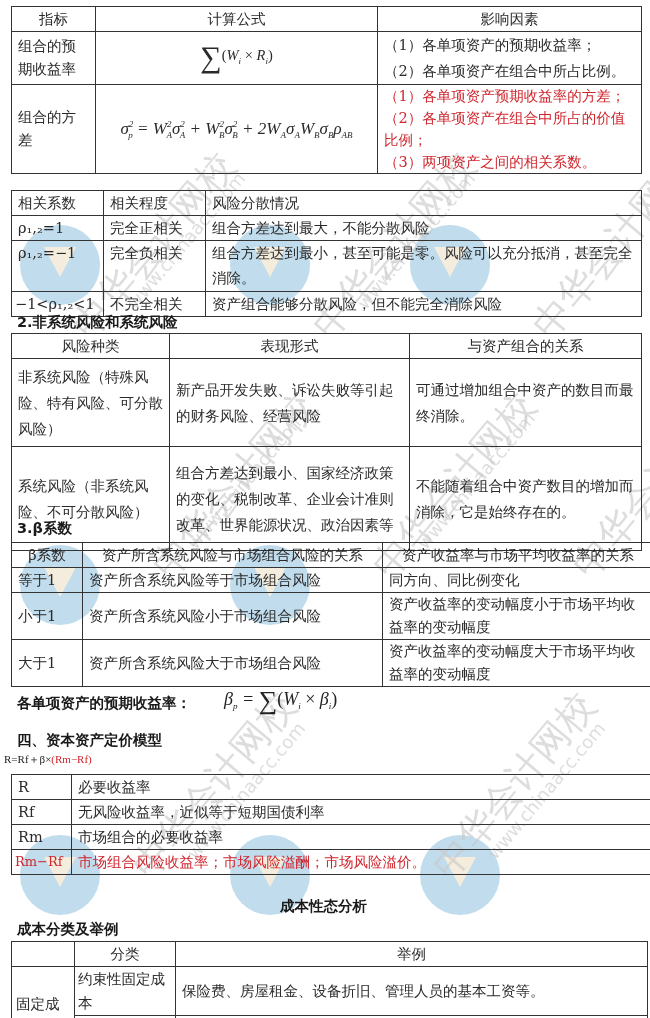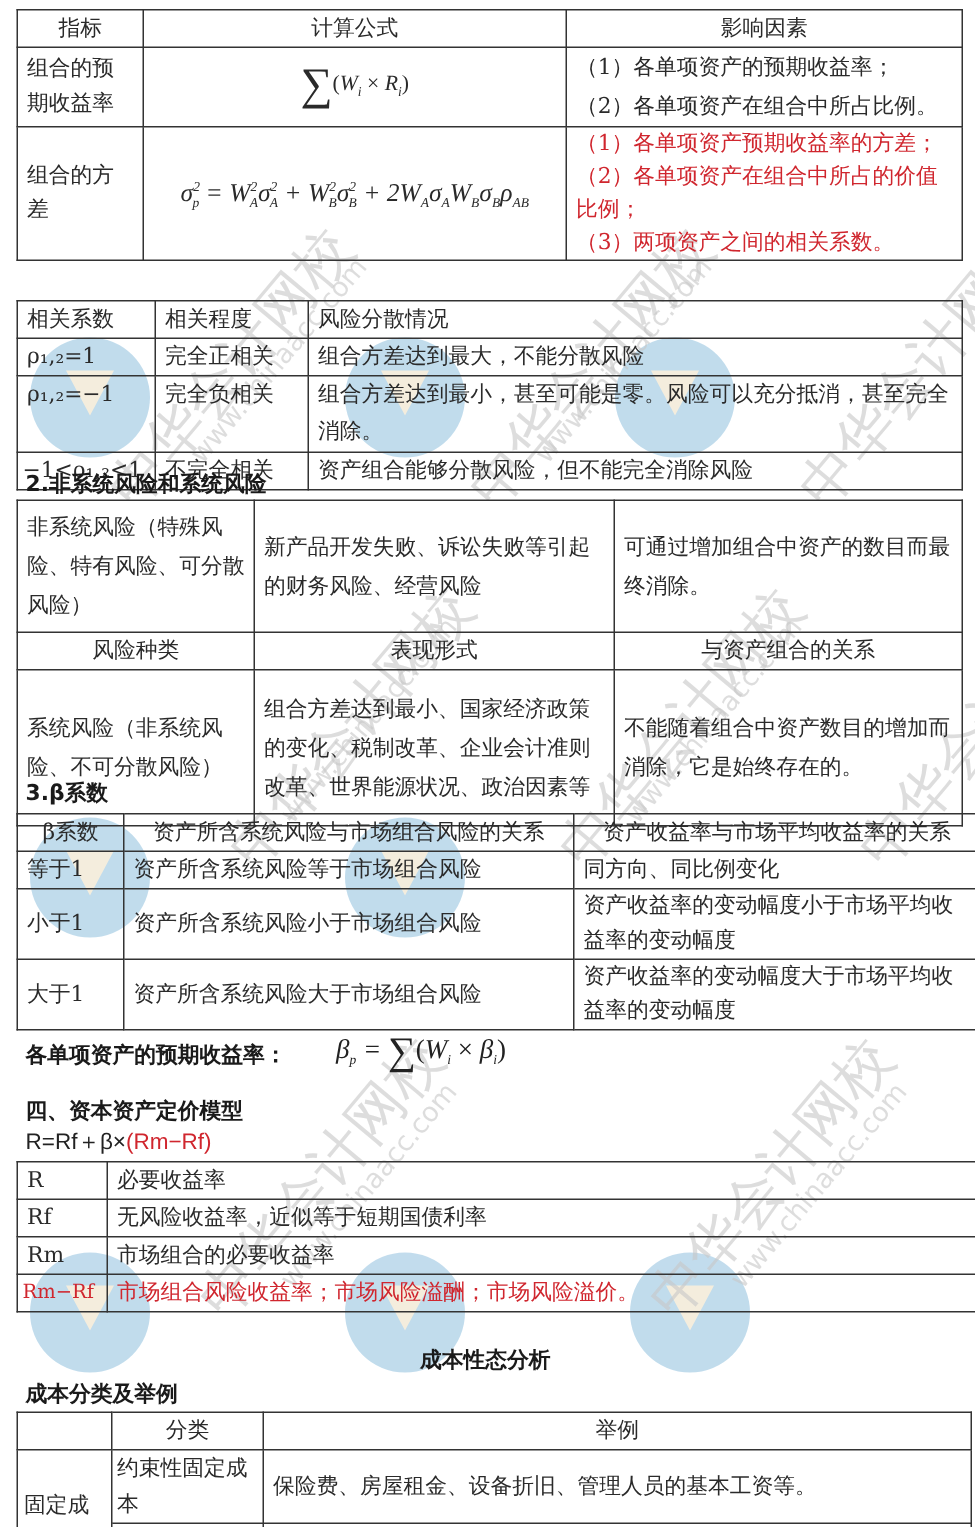--- a/index.html
+++ b/index.html
@@ -86,21 +86,21 @@
         </td>
         <td class="red" style="line-height:22px;">
           <div>（1）各单项资产预期收益率的方差；</div>
           <div>（2）各单项资产在组合中所占的价值比例；</div>
           <div>（3）两项资产之间的相关系数。</div>
         </td>
       </tr>
     </tbody>
       </table>
 
-    <table style="left:11px;top:200px;width:630px;">
+    <table style="left:11px;top:190px;width:630px;">
       <colgroup>
           <col style="width:92px">
           <col style="width:102px">
           <col style="width:436px">
         </colgroup>
       <tbody>
           <tr style="height:22px;">
         <th style="text-align:left;">相关系数</th>
         <th style="text-align:left;">相关程度</th>
         <th style="text-align:left;">风险分散情况</th>
@@ -124,29 +124,29 @@
       </table>
 
     <div class="heading" style="left:17px;top:313px;">2.非系统风险和系统风险</div>
     <table style="left:11px;top:333px;width:630px;">
       <colgroup>
           <col style="width:158px">
           <col style="width:240px">
           <col style="width:232px">
         </colgroup>
       <tbody>
-          <tr style="height:88px;">
+          <tr style="height:24px;">
+        <th class="c">风险种类</th>
+        <th class="c">表现形式</th>
+        <th class="c">与资产组合的关系</th>
+      </tr>
+      <tr style="height:88px;">
         <td style="line-height:26px;">非系统风险（特殊风险、特有风险、可分散风险）</td>
         <td style="line-height:26px;">新产品开发失败、诉讼失败等引起的财务风险、经营风险</td>
         <td style="line-height:26px;">可通过增加组合中资产的数目而最终消除。</td>
-      </tr>
-      <tr style="height:24px;">
-        <th class="c">风险种类</th>
-        <th class="c">表现形式</th>
-        <th class="c">与资产组合的关系</th>
       </tr>
       <tr style="height:104px;">
         <td style="line-height:26px;">系统风险（非系统风险、不可分散风险）</td>
         <td style="line-height:26px;">组合方差达到最小、国家经济政策的变化、税制改革、企业会计准则改革、世界能源状况、政治因素等</td>
         <td style="line-height:26px;">不能随着组合中资产数目的增加而消除，它是始终存在的。</td>
       </tr>
     </tbody>
       </table>
 
     <div class="heading" style="left:17px;top:519px;">3.β系数</div>
@@ -179,21 +179,21 @@
       </tr>
     </tbody>
       </table>
 
     <div class="heading" style="left:17px;top:694px;">各单项资产的预期收益率：</div>
     <div class="math" style="position:absolute;left:224px;top:686px;font-size:18px;">
       β<span class="sub">p</span> = <span class="sum" style="font-size:26px;">∑</span><span style="font-style:normal;">(</span>W<span class="sub">i</span> <span style="font-style:normal;">×</span> β<span class="sub">i</span><span style="font-style:normal;">)</span>
     </div>
 
     <div class="heading" style="left:17px;top:731px;">四、资本资产定价模型</div>
-    <div style="position:absolute;left:17px;top:752px;font-size:15px;font-family:Liberation Sans, sans-serif;">
+    <div style="position:absolute;left:4px;top:752px;font-size:11px;font-family:Liberation Serif, serif;">
       <span>R=Rf＋β×</span><span class="red">(Rm−Rf)</span>
     </div>
     <table style="left:11px;top:774px;width:642px;">
       <colgroup>
           <col style="width:60px">
           <col style="width:582px">
         </colgroup>
       <tbody>
           <tr style="height:22px;">
         <td>R</td>

